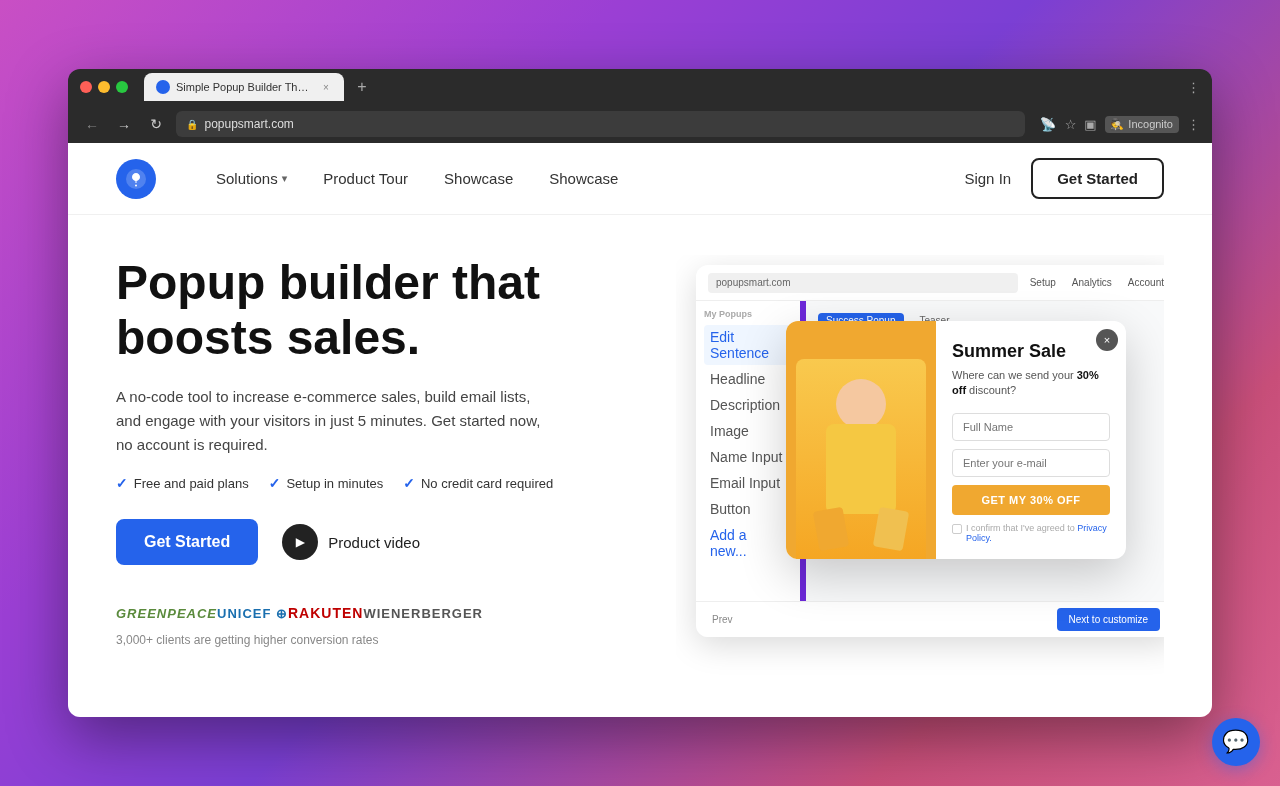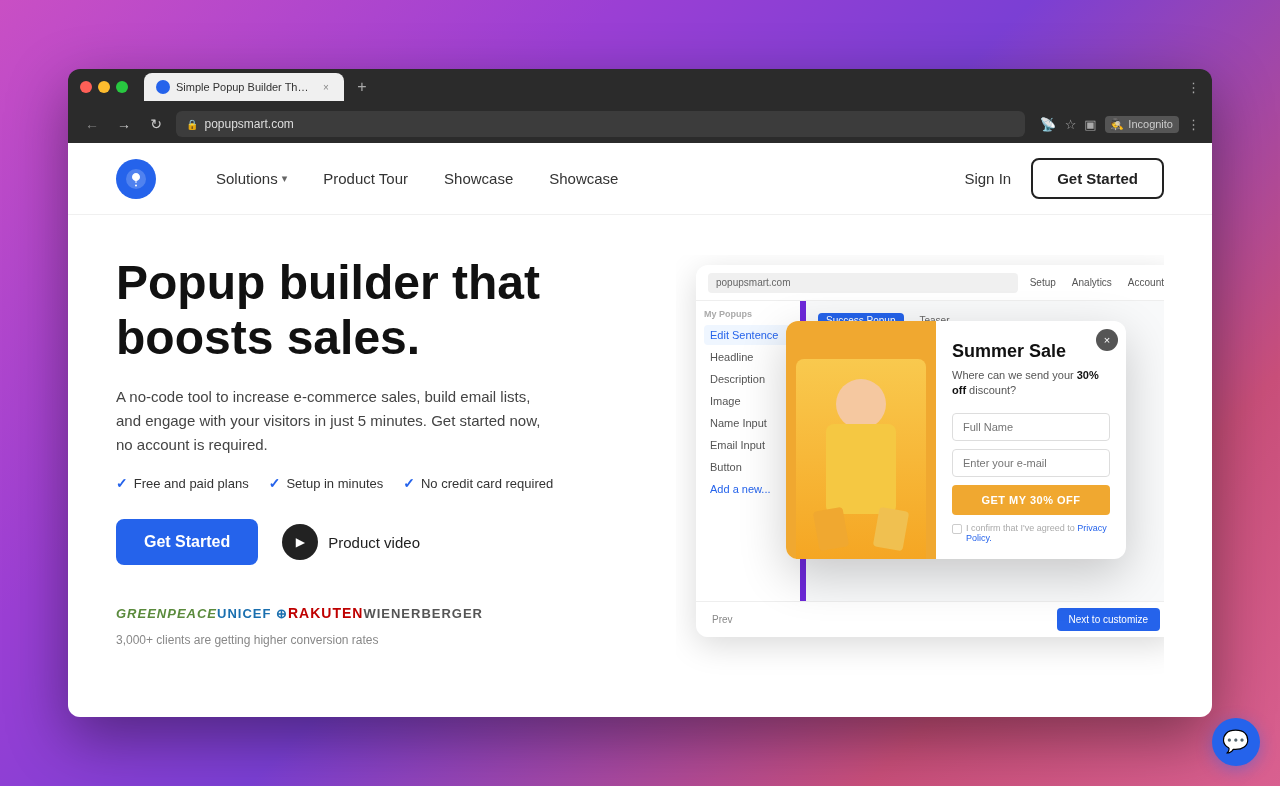--- a/index.html
+++ b/index.html
@@ -410,21 +410,21 @@
 
     .dash-sidebar {
       width: 110px;
       background: white;
       border-right: 6px solid #6d28d9;
       padding: 8px;
       flex-shrink: 0;
     }
 
     .dash-sidebar-item {
-      font-size: 11px;
+      font-size: 14px;
       color: #555;
       padding: 4px 6px;
       border-radius: 4px;
       margin-bottom: 2px;
     }
 
     .dash-sidebar-item.active {
       background: #eff6ff;
       color: #2563eb;
     }

